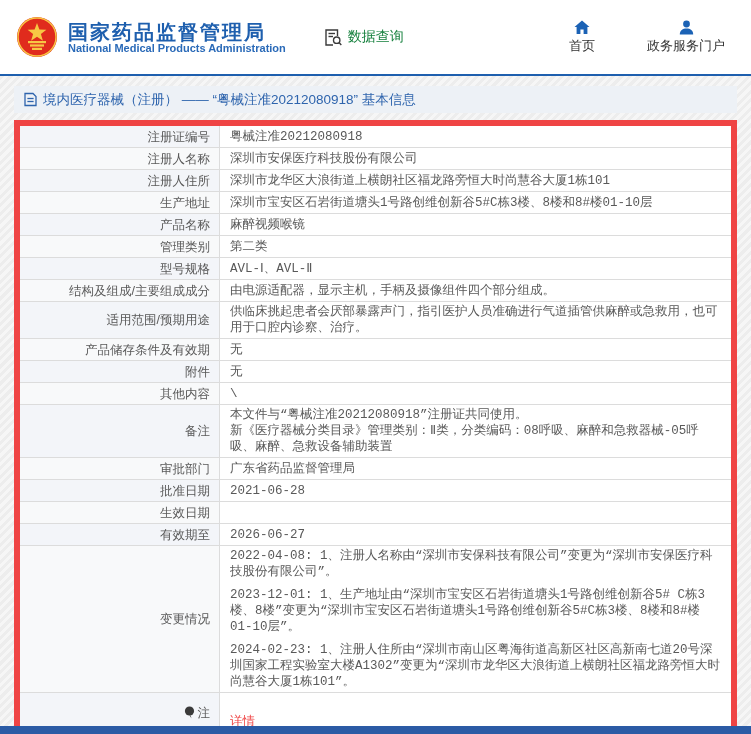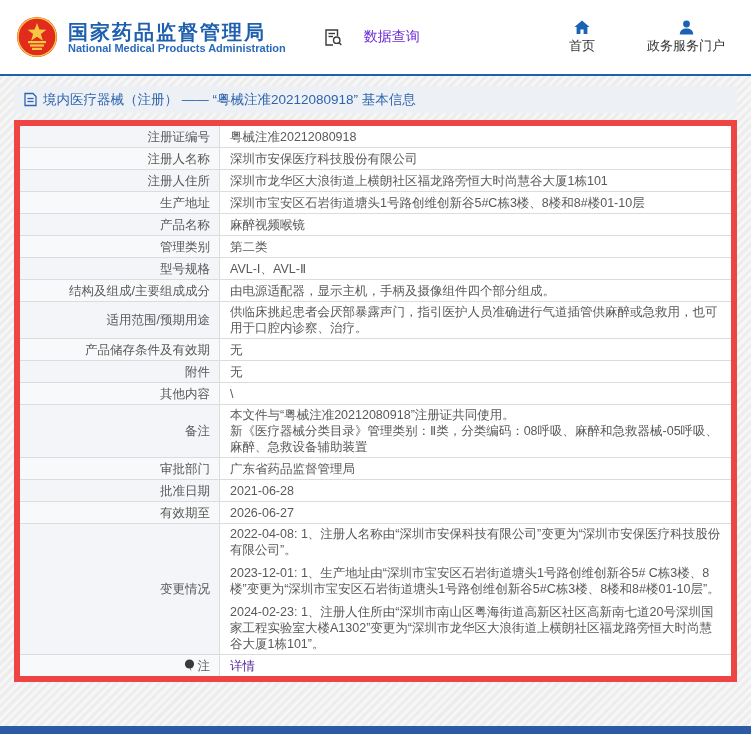--- a/index.html
+++ b/index.html
@@ -12,22 +12,22 @@
   }
   
   .topbar {
     height:76px; background:#ffffff; border-bottom:2px solid #1e5fae;
     display:flex; align-items:center; padding:0 26px 0 16px;
   }
   .brand { display:flex; align-items:center; gap:10px; cursor:pointer; }
   .brand-titles { display:flex; flex-direction:column; }
   .brand-cn { font-size:20px; font-weight:bold; color:#1e5fae; letter-spacing:2px; line-height:22px; }
   .brand-en { font-size:11px; color:#2a6ab8; line-height:11px;font-weight:bold; }
-  .query { display:flex; align-items:center; gap:21px; margin-left:38px;
-           font-size:14px; color:#6d28d9; cursor:pointer; }
+  .query { display:flex; align-items:center; gap:5px; margin-left:38px;
+           font-size:14px; color:#15803d; cursor:pointer; }
   .topnav { margin-left:auto; display:flex; gap:52px;align-items:flex-end; }
   .topnav-item { display:flex; flex-direction:column; align-items:center; gap:2px;
                  font-size:13px; color:#333; cursor:pointer; }
   
   .breadcrumb {
     margin:10px 14px 7px; height:27px; background:#edf1f6;
     display:flex; align-items:center; gap:6px; padding:0 10px;
     font-size:13.5px; color:#2e64ad;
   }
   
@@ -38,25 +38,25 @@
   .row { display:flex; border-bottom:1px solid #dcdcdc; }
   .row:last-child { border-bottom:none; }
   .cell-label {
     width:200px; flex:0 0 200px; background:#f3f5f9; border-right:1px solid #dcdcdc;
     display:flex; align-items:center; justify-content:flex-end; gap:3px;
     text-align:right; padding:2px 9px; min-height:21px;
   }
   .row:nth-child(even) .cell-label { background:#f8f9fa; }
   .cell-value {
     flex:1; padding:2px 10px; min-height:21px; white-space:pre-line;
-    display:flex; flex-direction:column; justify-content:center;
+    display:flex; flex-direction:column; justify-content:center;font-family:Liberation Mono, monospace;
   }
   .cell-value p { margin:0 0 7px; white-space:pre-line; }
   .cell-value p:last-child { margin:0; }
-  .detail-link { color:#4c1d95; cursor:pointer; text-decoration:none; }
+  .detail-link { color:#ef4444; cursor:pointer; text-decoration:none;margin-top:19px; }
   
   .bottombar { position:absolute; left:0; right:0; bottom:0; height:8px;
                background:#2b5ba5; z-index:5; }
   .icon { display:inline-flex; flex:none; }
 </style>
 </head>
 <body>
 
 <div class="topbar">
   <div class="brand">
@@ -178,20 +178,24 @@
   </div>
   <div class="row">
     <div class="cell-label">审批部门</div>
     <div class="cell-value">广东省药品监督管理局</div>
   </div>
   <div class="row">
     <div class="cell-label">批准日期</div>
     <div class="cell-value">2021-06-28</div>
   </div>
   <div class="row">
+    <div class="cell-label">生效日期</div>
+    <div class="cell-value"></div>
+  </div>
+  <div class="row">
     <div class="cell-label">有效期至</div>
     <div class="cell-value">2026-06-27</div>
   </div>
   <div class="row">
     <div class="cell-label">变更情况</div>
     <div class="cell-value"><p>2022-04-08: 1、注册人名称由“深圳市安保科技有限公司”变更为“深圳市安保医疗科技股份有限公司”。</p><p>2023-12-01: 1、生产地址由“深圳市宝安区石岩街道塘头1号路创维创新谷5# C栋3楼、8楼”变更为“深圳市宝安区石岩街道塘头1号路创维创新谷5#C栋3楼、8楼和8#楼01-10层”。</p><p>2024-02-23: 1、注册人住所由“深圳市南山区粤海街道高新区社区高新南七道20号深圳国家工程实验室大楼A1302”变更为“深圳市龙华区大浪街道上横朗社区福龙路旁恒大时尚慧谷大厦1栋101”。</p></div>
   </div>
 
   <div class="row">
     <div class="cell-label">

